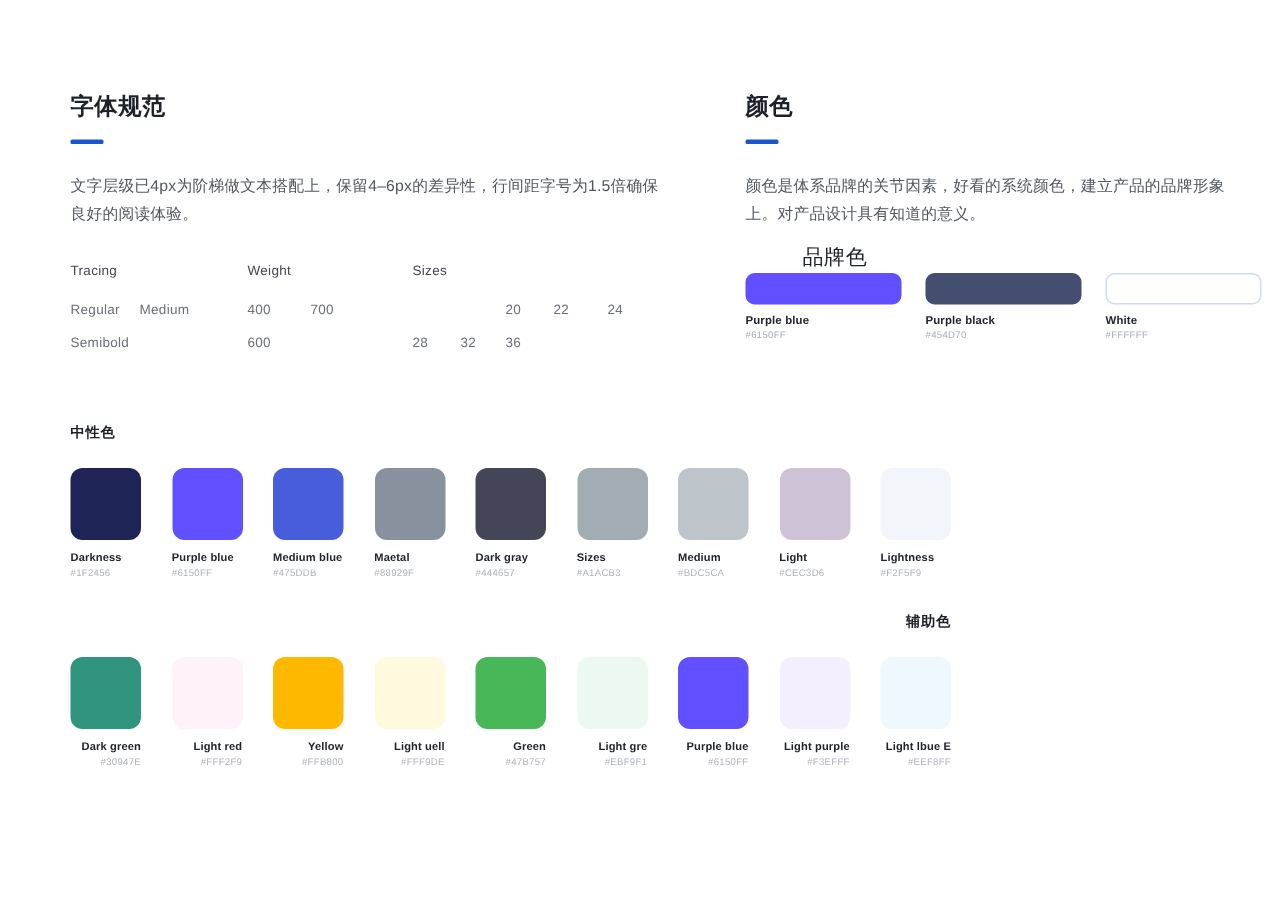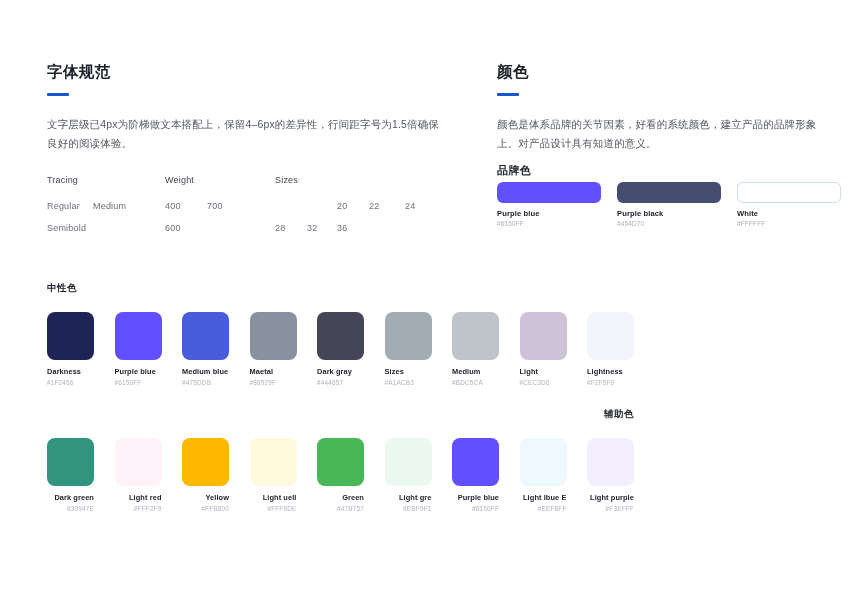--- a/index.html
+++ b/index.html
@@ -86,24 +86,25 @@
   .c-sizeshdr  { left: 228px; }
   .c-s28       { left: 228px; }
   .c-s32       { left: 260px; }
   .c-s36       { left: 290px; }
   .c-s20       { left: 290px; }
   .c-s22       { left: 322px; }
   .c-s24       { left: 358px; }
 
   
   .sub-title {
-    font-size: 11px;
-    font-weight: 700;
+    font-size: 14px;
+    font-weight: 400;
     color: #1d2129;
     letter-spacing: 0.4px;
+    margin-left: 38px;
   }
 
   .brand-row {
     position: absolute;
     left: 497px;
     top: 182px;
     display: flex;
     gap: 16px;
   }
   .brand-item { width: 104px; }
@@ -331,25 +332,25 @@
           <div class="swatch" style="background: rgb(235, 249, 241);"></div>
           <div class="sw-name">Light gre</div>
           <div class="sw-hex">#EBF9F1</div>
         </div>
         <div class="swatch-item">
           <div class="swatch" style="background: rgb(97, 80, 255);"></div>
           <div class="sw-name">Purple blue</div>
           <div class="sw-hex">#6150FF</div>
         </div>
         <div class="swatch-item">
+          <div class="swatch" style="background: rgb(243, 239, 255);"></div>
+          <div class="sw-name">Light purple</div>
+          <div class="sw-hex">#F3EFFF</div>
+        </div>
+        <div class="swatch-item">
           <div class="swatch" style="background: rgb(238, 248, 255);"></div>
           <div class="sw-name">Light lbue E</div>
           <div class="sw-hex">#EEF8FF</div>
         </div>
-        <div class="swatch-item">
-          <div class="swatch" style="background: rgb(243, 239, 255);"></div>
-          <div class="sw-name">Light purple</div>
-          <div class="sw-hex">#F3EFFF</div>
-        </div>
       </div>
   </div>
 
 </div>
 
 </body></html>

